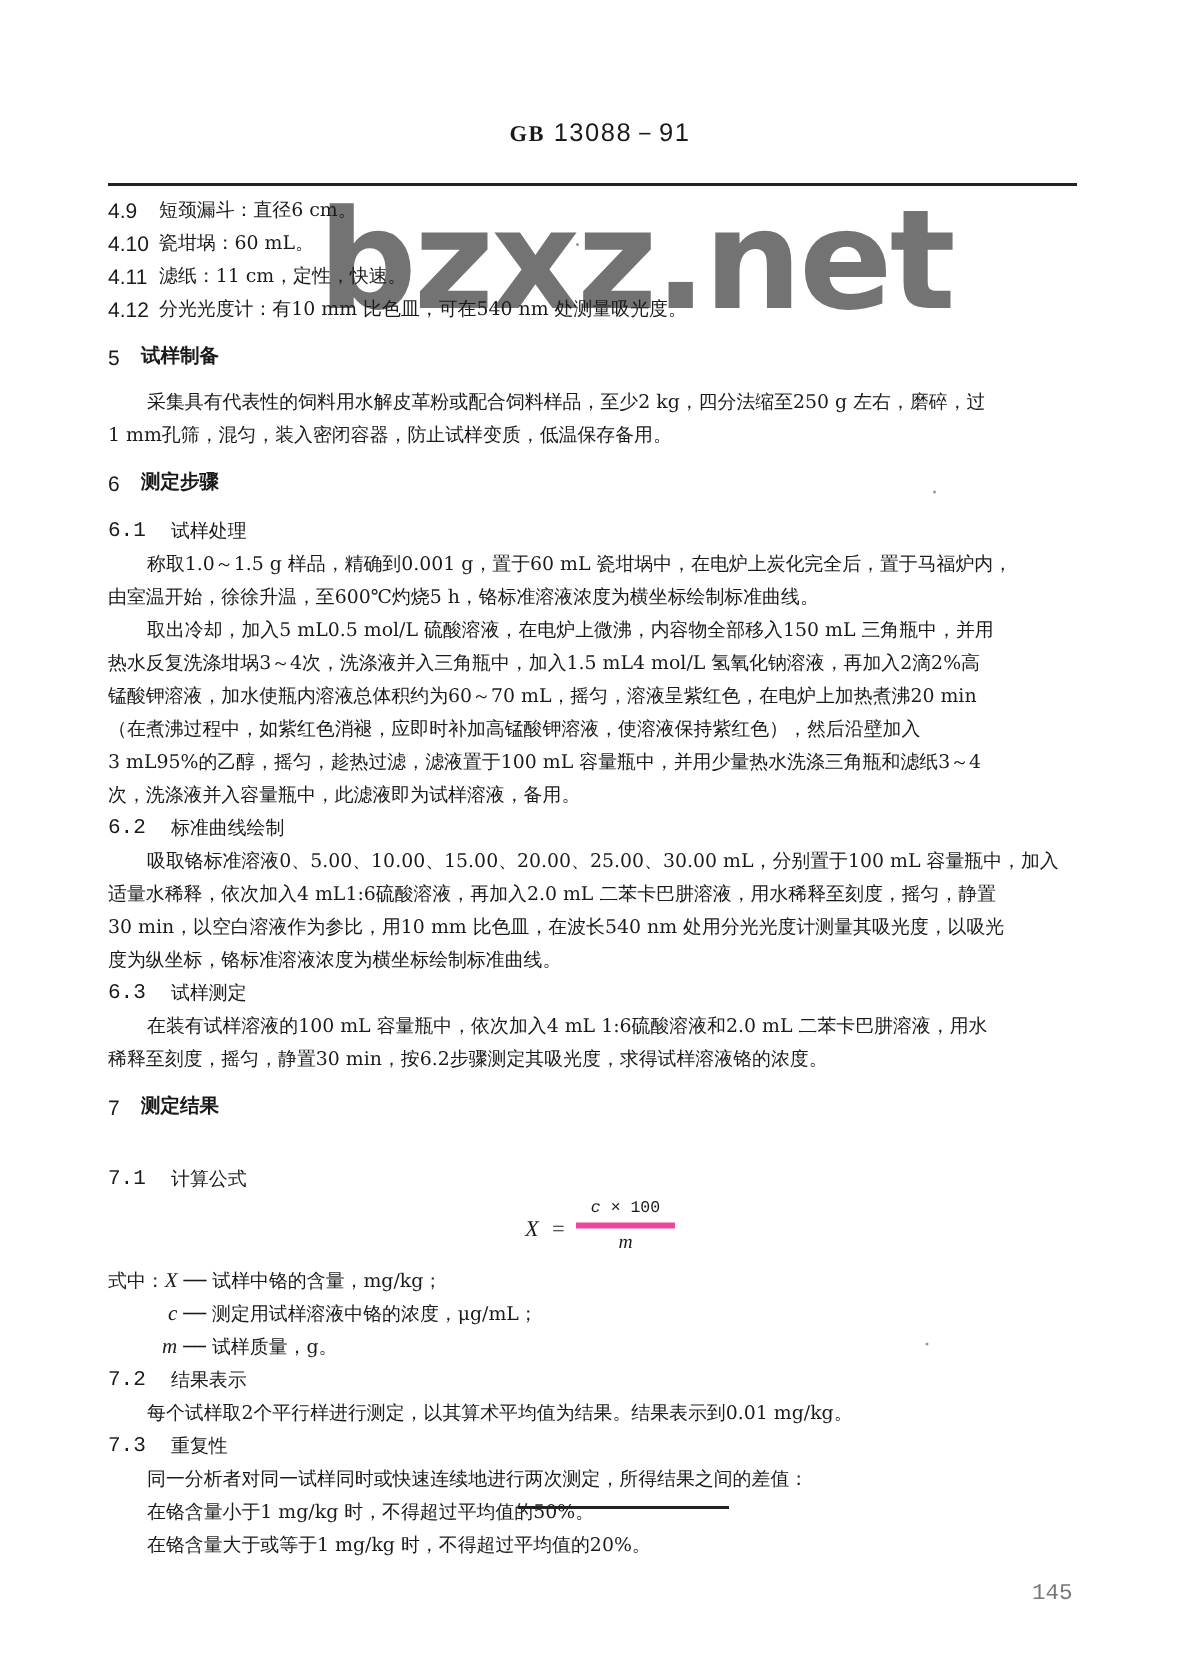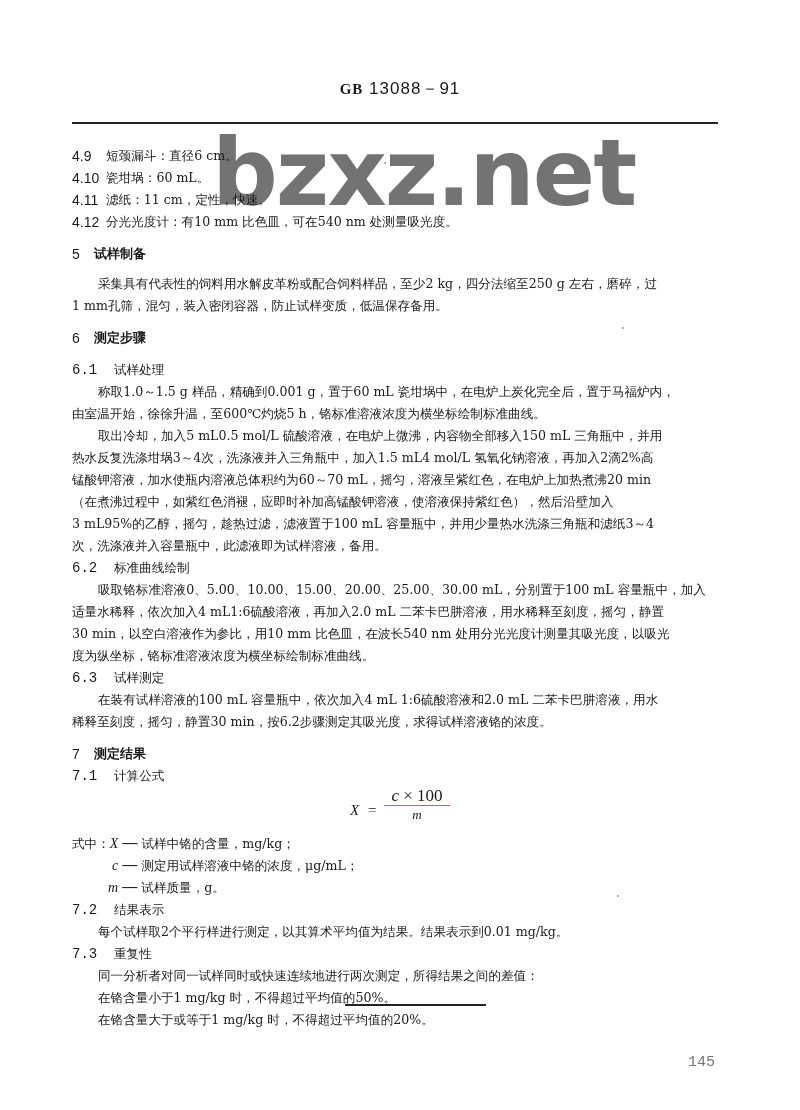--- a/index.html
+++ b/index.html
@@ -39,21 +39,21 @@
   .section .num { font-weight: normal; width: 22px; }
   .l { display: block; white-space: nowrap; height: 22px; }
   .ind { padding-left: 26px; }
   .formula {
     height: 46px; position: relative;
     font-family: "Liberation Serif", "DejaVu Serif", serif; font-size: 15px;
   }
   .formula .lhs { position: absolute; left: 278px; top: 12px; font-style: italic; }
   .formula .eq { position: absolute; left: 296px; top: 12px; }
   .formula .frac { position: absolute; left: 312px; top: 0px; text-align: center; width: 66px; }
-  .formula .numer { display: block; font-size: 17px; line-height: 18px; border-bottom: 1px solid #ec4899; }
+  .formula .numer { display: block; font-size: 11px; line-height: 18px; border-bottom: 4px solid #ec4899; font-family: Liberation Mono, monospace; }
   .formula .numer i { font-style: italic; }
   .formula .denom { display: block; font-size: 13px; line-height: 18px; font-style: italic; }
   .var { font-family: "Liberation Serif", serif; font-style: italic; font-size: 14px; }
   .footer-rule { position: absolute; left: 345px; width: 141px; top: 1004px; border-top: 2px solid #222; z-index: 1; }
   .page-number {
     position: absolute; left: 688px; top: 1054px; font-size: 15px; color: #777;
     font-family: Liberation Mono, monospace;
   }
   .dot { position: absolute; width: 2px; height: 2px; background: #999; border-radius: 1px; }
 </style>
@@ -65,21 +65,21 @@
   <div class="watermark">bzxz.net</div>
 
   <div class="header-title">
     <span class="gb">GB</span>
     <span>13088－91</span>
   </div>
   <div class="hr-full"></div>
 
   <div class="content">
 
-    <div style="padding-top:20px;">
+    <div style="padding-top:4px;">
       <div class="item">
         <span class="num">4.9</span>
         <span>短颈漏斗：直径6 cm。</span>
       </div>
       <div class="item">
         <span class="num">4.10</span>
         <span>瓷坩埚：60 mL。</span>
       </div>
       <div class="item">
         <span class="num">4.11</span>
@@ -140,21 +140,21 @@
     <div>
       <span class="l ind">在装有试样溶液的100 mL 容量瓶中，依次加入4 mL 1:6硫酸溶液和2.0 mL 二苯卡巴肼溶液，用水</span>
       <span class="l">稀释至刻度，摇匀，静置30 min，按6.2步骤测定其吸光度，求得试样溶液铬的浓度。</span>
     </div>
 
     <div class="section" style="margin-top:10px;">
       <span class="num">7</span>
       <span>测定结果</span>
     </div>
 
-    <div class="item" style="margin-top:0;">
+    <div class="item" style="margin-top:26px;">
       <span class="num w2">7.1</span>
       <span>计算公式</span>
     </div>
 
     <div class="formula">
       <span class="lhs">X</span>
       <span class="eq">=</span>
       <span class="frac">
         <span class="numer"><i>c</i><span> × 100</span></span>
         <span class="denom">m</span>

